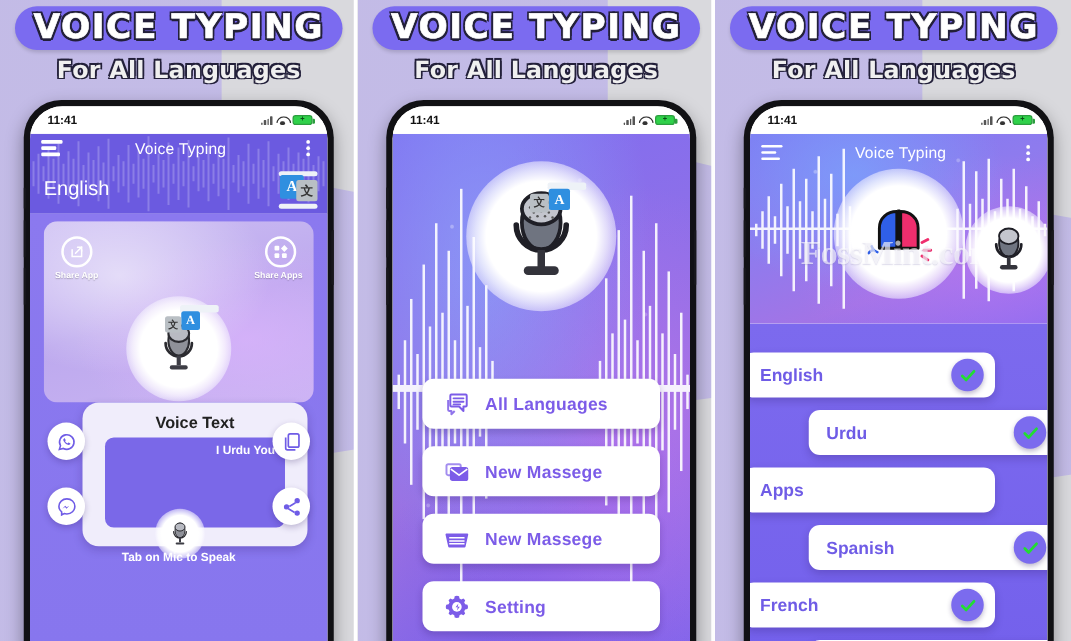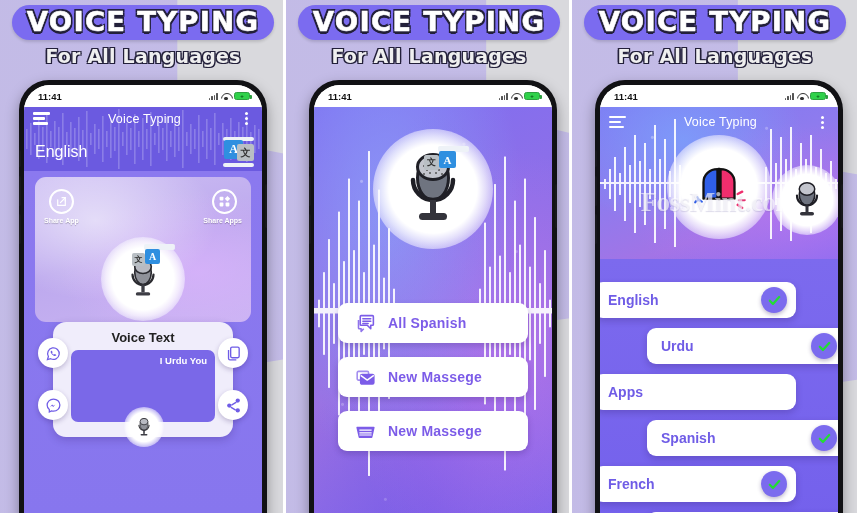--- a/index.html
+++ b/index.html
@@ -207,21 +207,21 @@
     position:absolute; left:11px; top:6px; width:216px; height:145px;
     border-radius:11px; overflow:hidden;
   }
   .share-ico {
     position:absolute; width:25px;height:25px;border:2px solid #fff;border-radius:50%;
     display:flex;align-items:center;justify-content:center;
   }
   .share-lbl { position:absolute; font-size:7px;color:#fff;font-weight:bold;text-shadow:0 1px 1px rgba(0,0,0,.25);}
 
   .voice-card {
-    position:absolute; left:29px; top:151px; width:180px; height:115px;
+    position:absolute; left:42px; top:151px; width:180px; height:115px;
     background:#f0edfb; border-radius:13px; box-shadow:0 3px 8px rgba(40,20,90,.22);
   }
   .voice-card h3 { text-align:center; font-size:13px; color:#222; padding-top:8px; font-weight:bold;}
   .voice-box {
     position:absolute; left:18px; top:28px; width:144px; height:72px;
     background:#7a68e8; border-radius:7px;
   }
   .voice-box .txt { position:absolute; right:8px; top:5px; font-size:9.5px;color:#fff;font-weight:bold;}
   .circ-btn {
     position:absolute; width:30px;height:30px;border-radius:50%;background:#fff;
@@ -481,20 +481,21 @@
           <div class="glow-circle" style="left:100px;top:236px;width:40px;height:40px;">
             <svg width="16" height="21" viewBox="0 0 60 76">
               <ellipse cx="30" cy="26" rx="15" ry="22" fill="#8f9199" stroke="#2b2b30" stroke-width="3"></ellipse>
               <ellipse cx="30" cy="16" rx="15" ry="12" fill="#b8bac2" stroke="#2b2b30" stroke-width="3"></ellipse>
               <path d="M11 30a19 19 0 0 0 38 0" fill="none" stroke="#2b2b30" stroke-width="4" stroke-linecap="round"></path>
               <rect x="27" y="48" width="6" height="14" fill="#3d3d45"></rect>
               <rect x="17" y="62" width="26" height="6" rx="3" fill="#3d3d45"></rect>
             </svg>
           </div>
 
+          <div class="tab-hint">Tab on Mic to Speak</div>
         </div>
       </div>
     </div>
   </div>
 
   <div class="panel p2">
     <div class="banner-wrap">
       <div class="banner-pill">
         <div class="banner-title">VOICE TYPING</div>
       </div>
@@ -603,21 +604,21 @@
           <div class="btn-list">
 
             <div class="list-btn">
               <span class="ic">
                 <svg width="21" height="21" viewBox="0 0 24 24" fill="none" stroke="#7c5ce8" stroke-width="1.8" stroke-linejoin="round">
                   <path d="M7 3h13a1 1 0 0 1 1 1v9a1 1 0 0 1-1 1h-2v4l-4-4H7a1 1 0 0 1-1-1V4a1 1 0 0 1 1-1z"></path>
                   <path d="M9 6.5h9M9 9.5h9M9 12h6" stroke-linecap="round"></path>
                   <path d="M4 8v9a1 1 0 0 0 1 1h2v3l3-3" opacity=".85"></path>
                 </svg>
               </span>
-              <span class="lbl">All Spanish</span>
+              <span class="lbl">All Languages</span>
             </div>
 
             <div class="list-btn">
               <span class="ic">
                 <svg width="21" height="21" viewBox="0 0 24 24" fill="none" stroke="#7c5ce8" stroke-width="1.8" stroke-linejoin="round">
                   <rect x="2.5" y="5" width="13" height="10" rx="1.5" opacity=".7"></rect>
                   <rect x="6.5" y="8.5" width="15" height="11" rx="1.5" fill="#7c5ce8" stroke="#7c5ce8"></rect>
                   <path d="M6.5 9.5l7.5 5.5 7.5-5.5" stroke="#fff" stroke-width="1.6" fill="none"></path>
                 </svg>
               </span>
@@ -627,20 +628,30 @@
             <div class="list-btn">
               <span class="ic">
                 <svg width="21" height="21" viewBox="0 0 24 24" fill="none" stroke="#7c5ce8" stroke-width="1.8" stroke-linejoin="round">
                   <path d="M2.5 7.5h19l-2.5 11h-14z" fill="#7c5ce8"></path>
                   <path d="M5 10.5h14M5 13.5h14M5 16h14" stroke="#fff" stroke-width="1.3"></path>
                 </svg>
               </span>
               <span class="lbl">New Massege</span>
             </div>
 
+            <div class="list-btn">
+              <span class="ic">
+                <svg width="21" height="21" viewBox="0 0 24 24" fill="#7c5ce8">
+                  <path d="M12 1.8l2 .5.4 2.1 1.6.9 2-.9 1.6 1.6-.9 2 .9 1.6 2.1.4.5 2-.5 2-2.1.4-.9 1.6.9 2-1.6 1.6-2-.9-1.6.9-.4 2.1-2 .5-2-.5-.4-2.1-1.6-.9-2 .9-1.6-1.6.9-2-.9-1.6-2.1-.4-.5-2 .5-2 2.1-.4.9-1.6-.9-2 1.6-1.6 2 .9 1.6-.9.4-2.1z"></path>
+                  <circle cx="12" cy="12" r="4.4" fill="#fff"></circle>
+                  <path d="M13.4 8.8l-2.6 3.6h2l-.7 3 2.6-3.6h-2z" fill="#7c5ce8"></path>
+                </svg>
+              </span>
+              <span class="lbl">Setting</span>
+            </div>
 
           </div>
         </div>
       </div>
     </div>
   </div>
 
   <div class="panel p3">
     <div class="banner-wrap">
       <div class="banner-pill">

